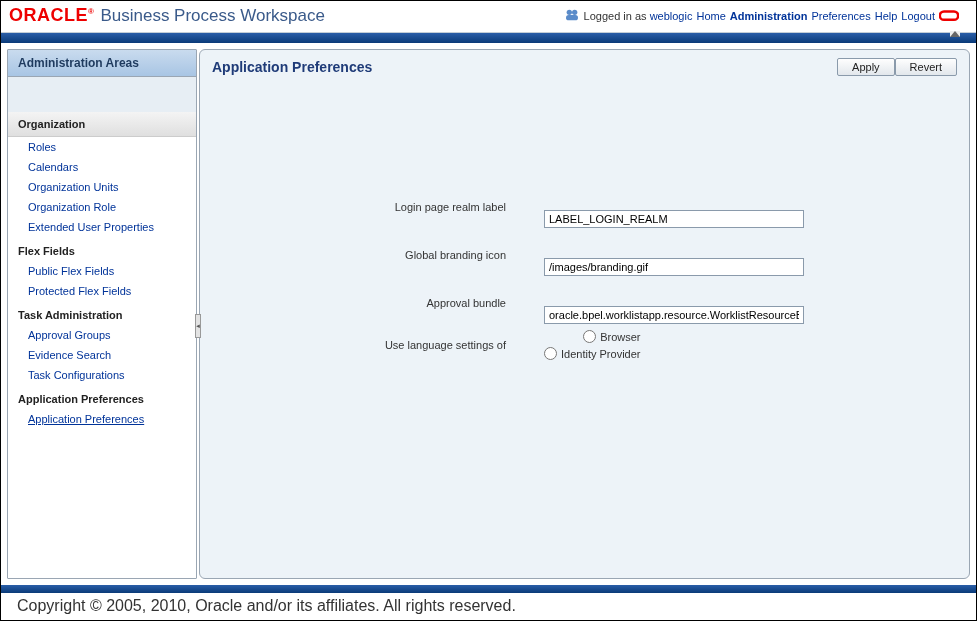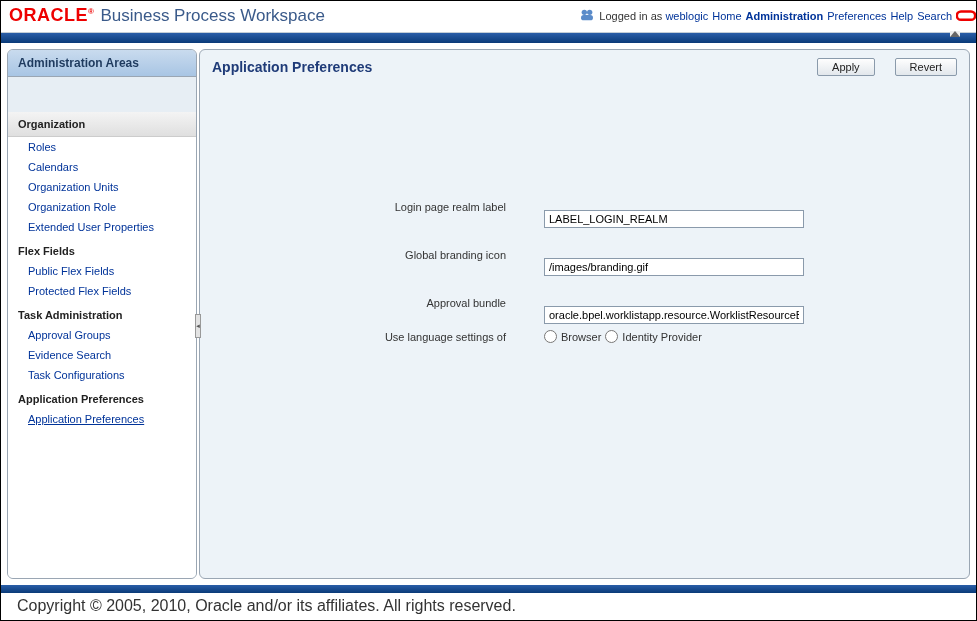--- a/index.html
+++ b/index.html
@@ -1,56 +1,56 @@
 <!DOCTYPE html>
 <html><head>
 <meta charset="utf-8">
 <style>
 * { box-sizing: border-box; margin: 0; padding: 0; }
 body { font-family: Tahoma, Arial, sans-serif; font-size: 11px; color: #333; background: #fff; width: 977px; height: 621px; overflow: hidden; position: relative; }
 .outer-border { border: 1px solid #000; width: 977px; height: 621px; position: relative; }
 
-.header { display: flex; align-items: center; justify-content: space-between; padding: 4px 0 6px 8px; border-bottom: 1px solid #c4ced7; background: #fff; }
+.header { display: flex; align-items: center; justify-content: space-between; padding: 4px 17px 6px 8px; border-bottom: 1px solid #c4ced7; background: #fff; }
 .brand { display: flex; align-items: baseline; gap: 6px; }
 .brand-oracle { color: #e00; font-weight: bold; font-size: 18px; letter-spacing: 0.5px; }
 .brand-oracle sup { font-size: 8px; vertical-align: super; }
 .brand-title { color: #3a5a8a; font-size: 17px; }
 .header-right { display: flex; align-items: center; gap: 4px; font-size: 11px; color: #003399; }
 .header-right a { color: #003399; text-decoration: none; cursor: pointer; }
 .header-right a.active { font-weight: bold; }
 .logged-in { color: #333; }
 .logged-in .user { color: #003399; }
 .header-icon svg { width: 16px; height: 16px; }
 .logo-right { width: 20px; height: 14px; }
 
 .subbar { background: linear-gradient(#2a5ea8, #0a3a78); height: 10px; position: relative; }
 .subbar .arrow { position: absolute; right: 16px; top: -2px; width: 0; height: 0; border-left: 5px solid transparent; border-right: 5px solid transparent; border-bottom: 6px solid #666; background: #eee; }
 
 .workspace { display: flex; height: 542px; background: #fff; }
-.sidebar { width: 190px; background: #e7eef4; border: 1px solid #9aa6b3; border-radius: 6px; margin: 6px 0 6px 6px; padding: 0; overflow: hidden; }
+.sidebar { width: 190px; background: #e7eef4; border: 1px solid #9aa6b3; border-radius: 1px; margin: 6px 0 6px 6px; padding: 0; overflow: hidden; }
 .sidebar-title { background: linear-gradient(#c9dbee, #a8c5e4); color: #1f3b5f; font-weight: bold; padding: 6px 10px; font-size: 12px; border-bottom: 1px solid #9aa6b3; }
 .sidebar-body { background: #fff; height: 506px; }
 .group-head { font-weight: bold; padding: 8px 10px 4px 10px; color: #222; }
 .group-head.first { background: linear-gradient(#f4f4f4, #dfdfdf); border-bottom: 1px solid #ccc; padding-top: 6px; padding-bottom: 6px; margin-top: 35px; }
 .nav-link { display: block; padding: 4px 10px 4px 20px; color: #003399; cursor: pointer; }
 .nav-link.selected { text-decoration: underline; }
 
 .main { flex: 1; background: #edf3f8; margin: 6px 6px 6px 2px; border: 1px solid #9aa6b3; border-radius: 6px; position: relative; padding: 8px 12px; }
 .splitter-handle { position: absolute; left: -5px; top: 50%; width: 6px; height: 24px; background: #e3e3e3; border: 1px solid #999; cursor: ew-resize; display: flex; align-items: center; justify-content: center; }
 .splitter-handle::before { content: "◄"; font-size: 6px; color: #555; }
 .main-header { display: flex; justify-content: space-between; align-items: center; }
 .main-title { color: #1f3b78; font-weight: bold; font-size: 14px; }
-.main-buttons { display: flex; gap: 20px; }
+.main-buttons { display: flex; gap: 0; }
 .btn { background: linear-gradient(#fefefe, #e2e7ec); border: 1px solid #8a9aab; color: #222; padding: 2px 14px; font-size: 11px; cursor: pointer; border-radius: 2px; }
 
 .form-area { margin-top: 110px; }
 .form-row { display: flex; align-items: center; margin-bottom: 6px; gap: 32px; }
 .form-label { width: 300px; text-align: right; padding-right: 6px; color: #333; }
 .form-input { width: 260px; font-size: 11px; padding: 2px 4px; border: 1px solid #8a9aab; background: #fff; margin-top: 24px; }
-.radio-group { display: flex; align-items: flex-end; gap: 4px; }
+.radio-group { display: flex; align-items: flex-end; gap: 4px; flex-direction: column; }
 .radio-group label { display: flex; align-items: center; gap: 4px; cursor: pointer; }
 .radio-group input[type=radio] { margin: 0; }
 
 .bottombar { background: linear-gradient(#2a5ea8, #0a3a78); height: 8px; }
 .footer { padding: 4px 16px; font-size: 16px; color: #333; background: #fff; }
 </style>
 </head>
 <body>
 <div class="outer-border">
 
@@ -65,21 +65,21 @@
             <circle cx="8" cy="8" r="4" fill="#5a8bc9"></circle>
             <circle cx="16" cy="8" r="4" fill="#5a8bc9"></circle>
             <rect x="3" y="12" width="18" height="8" rx="4" fill="#5a8bc9"></rect>
           </svg>
     </span>
     <span class="logged-in"><span>Logged in as </span><span class="user">weblogic</span></span>
     <a>Home</a>
     <a class="active">Administration</a>
     <a>Preferences</a>
     <a>Help</a>
-    <a>Search</a>
+    <a>Logout</a>
     <span class="logo-right">
       <svg viewBox="0 0 24 16">
             <rect x="1" y="3" width="22" height="10" rx="5" fill="none" stroke="#e00" stroke-width="3"></rect>
           </svg>
     </span>
   </div>
 </div>
 
 <div class="subbar">
   <div class="arrow"></div>

